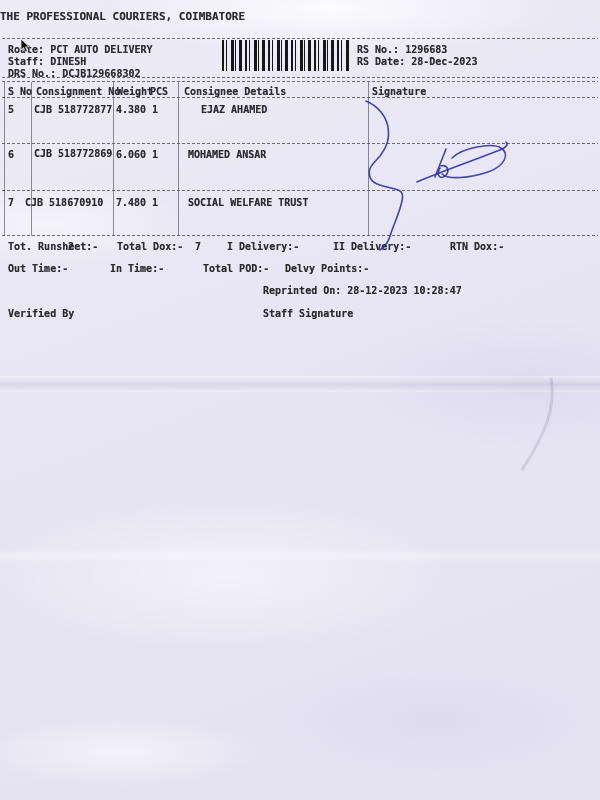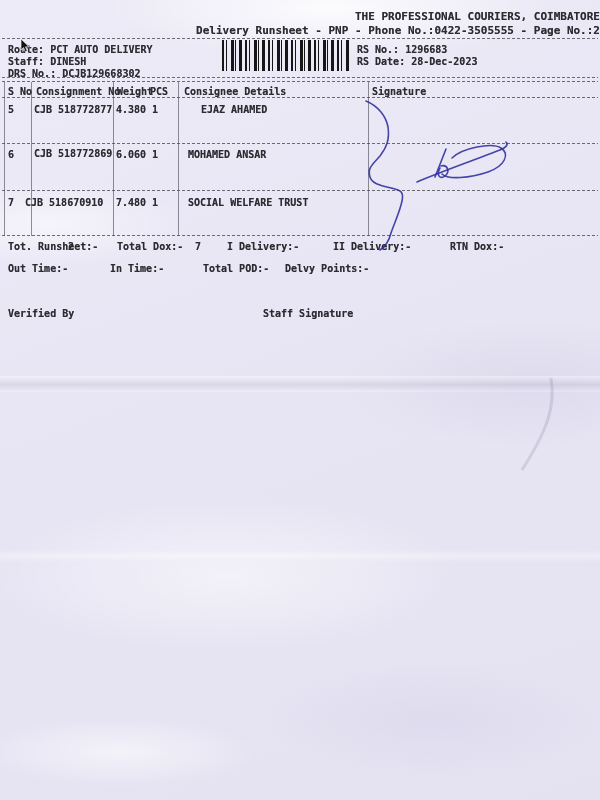--- a/index.html
+++ b/index.html
@@ -14,21 +14,21 @@
       radial-gradient(ellipse 200px 50px at 20% 94%, rgba(255,255,255,.55), transparent 70%),
       linear-gradient(160deg,#edebf7 0%, #e8e6f4 40%, #e4e2f1 100%);
     font-family:"DejaVu Sans Mono","Liberation Mono",monospace;
   }
   .tx{
     position:absolute; font:700 10px/1.15 "DejaVu Sans Mono","Liberation Mono",monospace;
     color:#2b2b30; white-space:pre; letter-spacing:0; text-shadow:0 0 .5px rgba(45,45,55,.55);
   }
   .s11{font-size:11px}
   .s9{font-size:9.3px}
-  .ctr{left:0;right:0;text-align:right}
+  .ctr{left:0;right:0;text-align:left}
   .dash{
     position:absolute; left:2px; width:596px; height:2px; opacity:.8;
     background:repeating-linear-gradient(90deg,#4a4a52 0 3px,transparent 3px 5px);
     background-size:auto 1px; background-repeat:repeat-x; background-position:0 0;
   }
   .vline{position:absolute; width:1px; background:rgba(70,70,85,.6);}
   .row{position:absolute; left:0; width:600px;}
   .barcode{
     position:absolute; left:222px; top:40px; width:128px; height:31px;
     background:repeating-linear-gradient(90deg,
@@ -48,21 +48,20 @@
   }
   .overlay{position:absolute; left:0; top:0; pointer-events:none;}
   .cursor{position:absolute; left:20px; top:39px; width:11px; height:14px;}
 </style>
 </head>
 <body>
 
 <div class="page">
 
   <div class="tx s11 ctr" style="top:11px">THE PROFESSIONAL COURIERS, COIMBATORE</div>
-  <div class="tx s11 ctr" style="top:25px">Delivery Runsheet - PNP - Phone No.:0422-3505555 - Page No.:2</div>
 
   <div class="dash" style="top:38px"></div>
 
   <div class="tx" style="left:8px;top:44px"><span>Route:</span> <span>PCT AUTO DELIVERY</span></div>
   <div class="tx" style="left:8px;top:56px"><span>Staff:</span> <span>DINESH</span></div>
   <div class="tx" style="left:8px;top:68px"><span>DRS No.:</span> <span>DCJB129668302</span></div>
 
   <div class="barcode"></div>
 
   <div class="tx" style="left:357px;top:44px"><span>RS No.:</span> <span>1296683</span></div>
@@ -120,20 +119,21 @@
   <span class="tx" style="left:195px;top:241px">7</span>
   <span class="tx" style="left:227px;top:241px">I Delivery:-</span>
   <span class="tx" style="left:333px;top:241px">II Delivery:-</span>
   <span class="tx" style="left:450px;top:241px">RTN Dox:-</span>
 
   <span class="tx" style="left:8px;top:263px">Out Time:-</span>
   <span class="tx" style="left:110px;top:263px">In Time:-</span>
   <span class="tx" style="left:203px;top:263px">Total POD:-</span>
   <span class="tx" style="left:285px;top:263px">Delvy Points:-</span>
 
+  <span class="tx" style="left:263px;top:285px">Reprinted On: 28-12-2023 10:28:47</span>
   <span class="tx" style="left:8px;top:308px">Verified By</span>
   <span class="tx" style="left:263px;top:308px">Staff Signature</span>
 
   <div class="crease"></div>
   <div class="crease2"></div>
 
   <svg class="overlay" width="600" height="800" viewBox="0 0 600 800">
     <g fill="none" stroke="#2d2d9d" stroke-opacity="0.88" stroke-width="1.6" stroke-linecap="round">
 
       <path d="M 366,101 C 378,106 386,116 388,127 C 390,140 386,148 380,156

